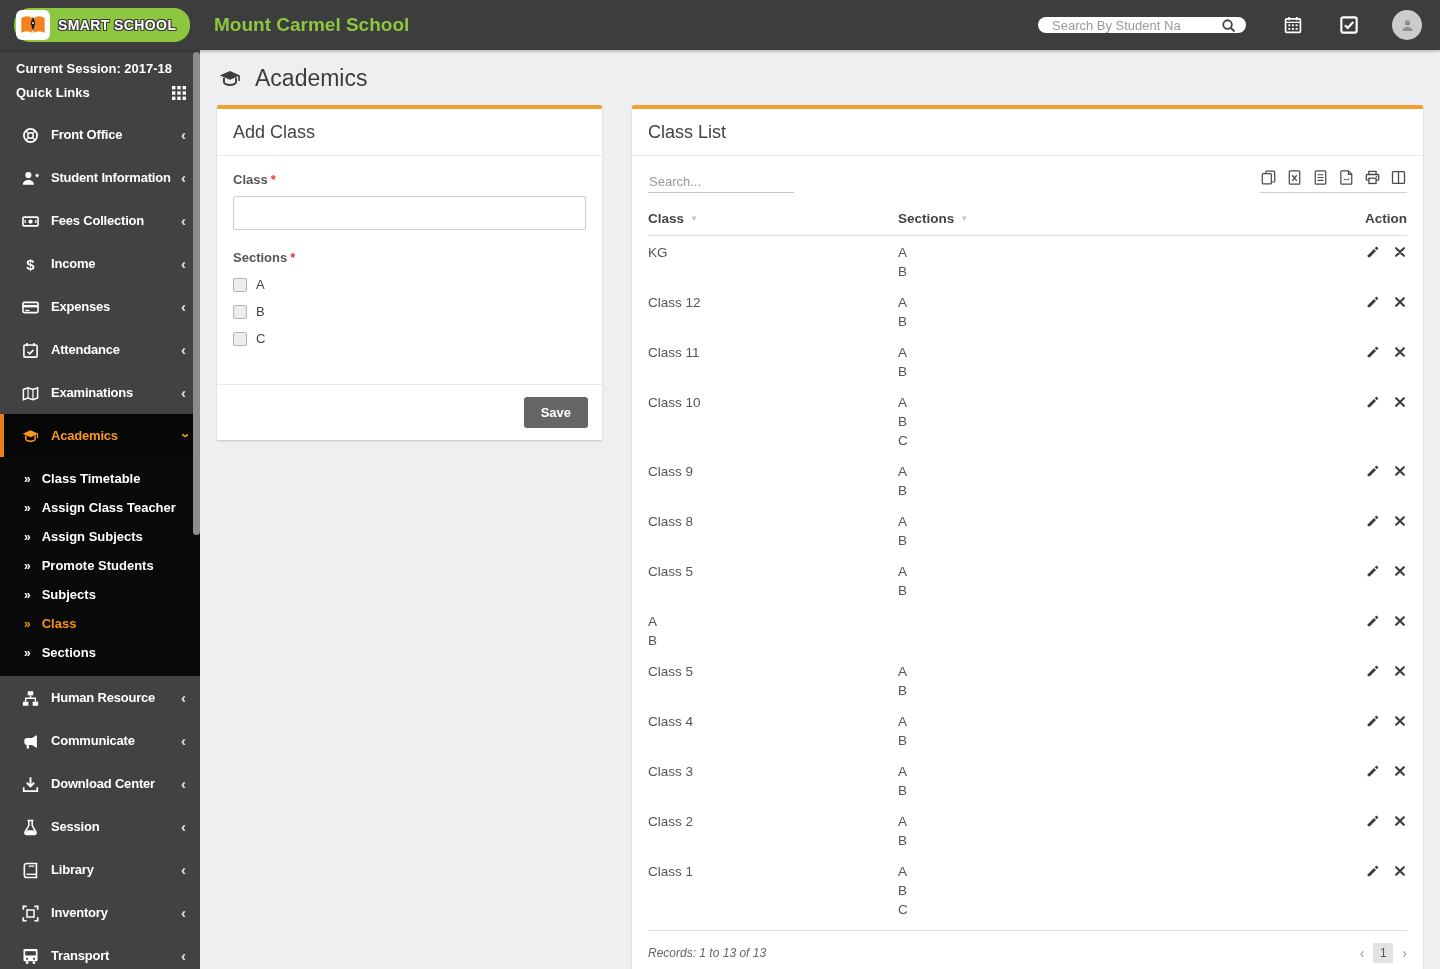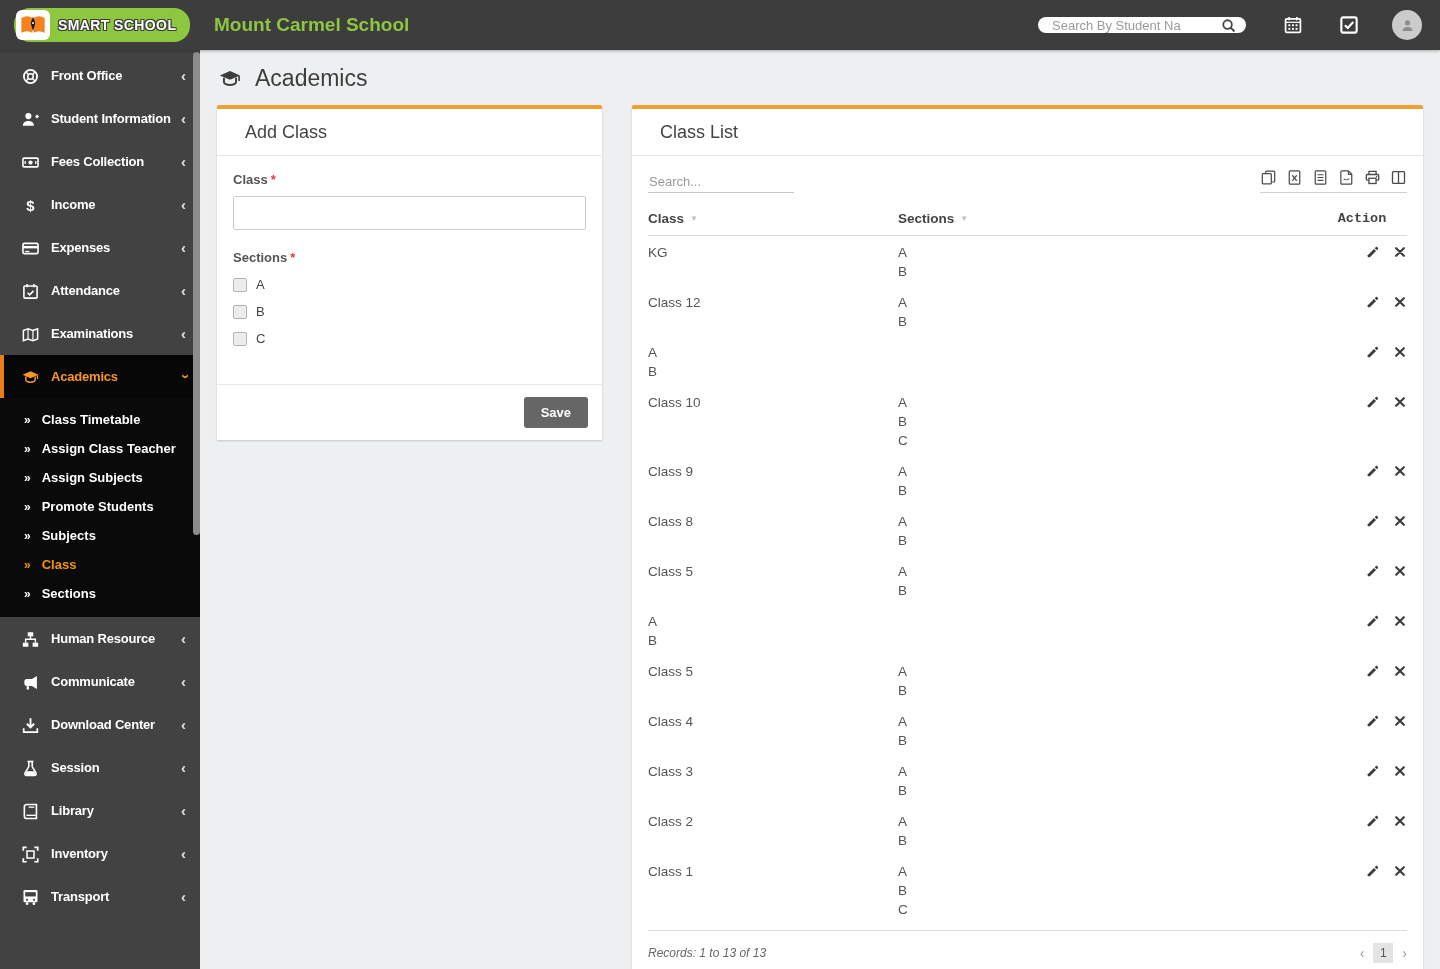--- a/index.html
+++ b/index.html
@@ -50,21 +50,21 @@
 
   
   .main { position:absolute; top:50px; left:200px; width:1240px; bottom:0; padding:0 17px; }
   .page-head { display:flex; align-items:center; padding:15px 0 13px 0; }
   .page-head .ph-icon { width:26px; height:22px; color:#3d3d3d; margin-right:12px; }
   .page-title { font-size:23px; color:#3d3d3d; font-weight:normal; }
   .cols { display:flex; gap:30px; align-items:flex-start; }
 
   .card { background:#fff; border-top:4px solid #f0a030; border-radius:2px 2px 0 0;
           box-shadow:0 1px 2px rgba(0,0,0,.18); }
-  .card-title { font-size:18px; color:#444; padding:13px 28px 12px; border-bottom:1px solid #e8e8e8; }
+  .card-title { font-size:18px; color:#444; padding:13px 16px 12px; border-bottom:1px solid #e8e8e8; }
 
   
   .add-card { width:385px; flex:none; }
   .add-body { padding:16px; }
   .field-label { font-size:13px; font-weight:bold; color:#555; }
   .req { color:#e53935; margin-left:3px; }
   .text-input { width:100%; height:34px; border:1px solid #ccc; border-radius:2px; margin-top:9px;
                 font-size:13px; padding:0 8px; color:#444; outline:none; font-family:inherit; }
   .sections-label { margin-top:20px; }
   .cb-row { display:flex; align-items:center; margin-top:12px; cursor:pointer; }
@@ -80,21 +80,21 @@
   .list-search { border:none; border-bottom:1px solid #c6c6c6; width:146px; font-size:13px; color:#555;
                  outline:none; padding:3px 1px; background:transparent; font-family:inherit; }
   .list-search::placeholder { color:#999; }
   .export-group { display:flex; align-items:center; gap:11px; padding:0 1px 7px; border-bottom:1px solid #cfcfcf; color:#4a4a4a; }
   .export-group .exp { width:15px; height:15px; cursor:pointer; }
   .tbl { padding:0 16px; }
   .tbl-head { display:flex; align-items:center; padding:10px 0 9px; border-bottom:1px solid #dcdcdc; }
   .th { font-size:13.5px; font-weight:bold; color:#444; cursor:pointer; }
   .col-class { flex:0 0 250px; }
   .col-sections { flex:1; }
-  .col-action { flex:0 0 90px; text-align:center;font-family:Liberation Mono, monospace; }
+  .col-action { flex:0 0 90px; text-align:right; }
   .sort { color:#c0c0c0; font-size:8px; margin-left:6px; vertical-align:2px; }
   .tbl-row { display:flex; padding:7px 0 5px; }
   .td { font-size:13.5px; color:#555; }
   .section-line { line-height:19px; font-size:13.5px; color:#555; }
   .row-class { line-height:19px; }
   .actions { display:flex; justify-content:flex-end; gap:13px; align-items:flex-start; padding-top:2px; }
   .act { width:14px; height:14px; color:#3c3c3c; cursor:pointer; }
   .list-footer { border-top:1px solid #dcdcdc; margin:6px 16px 0; padding:12px 0 14px;
                  display:flex; align-items:center; justify-content:space-between; }
   .records { font-size:12px; color:#666;font-style:italic; }
@@ -154,20 +154,41 @@
   </span>
   <span class="avatar">
     <svg viewBox="0 0 16 16" width="15" height="15">
         <circle cx="8" cy="5.2" r="2.7" fill="#8d8d8d"></circle>
         <path d="M2.6 13.8c0-2.8 2.4-4.3 5.4-4.3s5.4 1.5 5.4 4.3z" fill="#8d8d8d"></path>
       </svg>
   </span>
 </header>
 
 <nav class="sidebar">
+  <div class="session-block">
+    <div class="session-line">Current Session: 2017-18</div>
+    <div class="quick-links">
+      <span class="ql-label">Quick Links</span>
+      <span class="grid-icon">
+        <svg viewBox="0 0 14 14" width="14" height="14">
+            <g fill="currentColor">
+              <rect width="3.4" height="3.4"></rect>
+              <rect x="5.3" width="3.4" height="3.4"></rect>
+              <rect x="10.6" width="3.4" height="3.4"></rect>
+              <rect y="5.3" width="3.4" height="3.4"></rect>
+              <rect x="5.3" y="5.3" width="3.4" height="3.4"></rect>
+              <rect x="10.6" y="5.3" width="3.4" height="3.4"></rect>
+              <rect y="10.6" width="3.4" height="3.4"></rect>
+              <rect x="5.3" y="10.6" width="3.4" height="3.4"></rect>
+              <rect x="10.6" y="10.6" width="3.4" height="3.4"></rect>
+            </g>
+          </svg>
+      </span>
+    </div>
+  </div>
 
   <div class="menu">
     <div class="menu-item">
       <span class="mi-icon"><svg viewBox="0 0 16 16">
             <circle cx="8" cy="8" r="6.2" fill="none" stroke="currentColor" stroke-width="1.7"></circle>
             <circle cx="8" cy="8" r="2.6" fill="none" stroke="currentColor" stroke-width="1.4"></circle>
             <path d="M3.6 3.6l2.3 2.3M12.4 3.6l-2.3 2.3M3.6 12.4l2.3-2.3M12.4 12.4l-2.3-2.3" stroke="currentColor" stroke-width="1.2"></path>
           </svg></span>
       <span class="mi-label">Front Office</span>
         <span class="chev">‹</span>
@@ -453,20 +474,21 @@
                     <path d="M2 11.6V14h2.4l7.1-7.1-2.4-2.4z" fill="currentColor"></path>
                     <path d="M10 3.6l2.4 2.4 1.3-1.3c.4-.4.4-1 0-1.4l-1-1c-.4-.4-1-.4-1.4 0z" fill="currentColor"></path>
                   </svg></span>
       <span class="act"><svg viewBox="0 0 16 16">
                     <path d="M3.6 3.6l8.8 8.8M12.4 3.6l-8.8 8.8" stroke="currentColor" stroke-width="2.4" stroke-linecap="round"></path>
                   </svg></span>
     </div>
   </div>
 
   <div class="tbl-row">
+    <div class="td col-class row-class">Class 11</div>
     <div class="td col-sections">
                 <div class="section-line">A</div>
                 <div class="section-line">B</div>
               </div>
     <div class="col-action actions">
       <span class="act"><svg viewBox="0 0 16 16">
                     <path d="M2 11.6V14h2.4l7.1-7.1-2.4-2.4z" fill="currentColor"></path>
                     <path d="M10 3.6l2.4 2.4 1.3-1.3c.4-.4.4-1 0-1.4l-1-1c-.4-.4-1-.4-1.4 0z" fill="currentColor"></path>
                   </svg></span>
       <span class="act"><svg viewBox="0 0 16 16">

